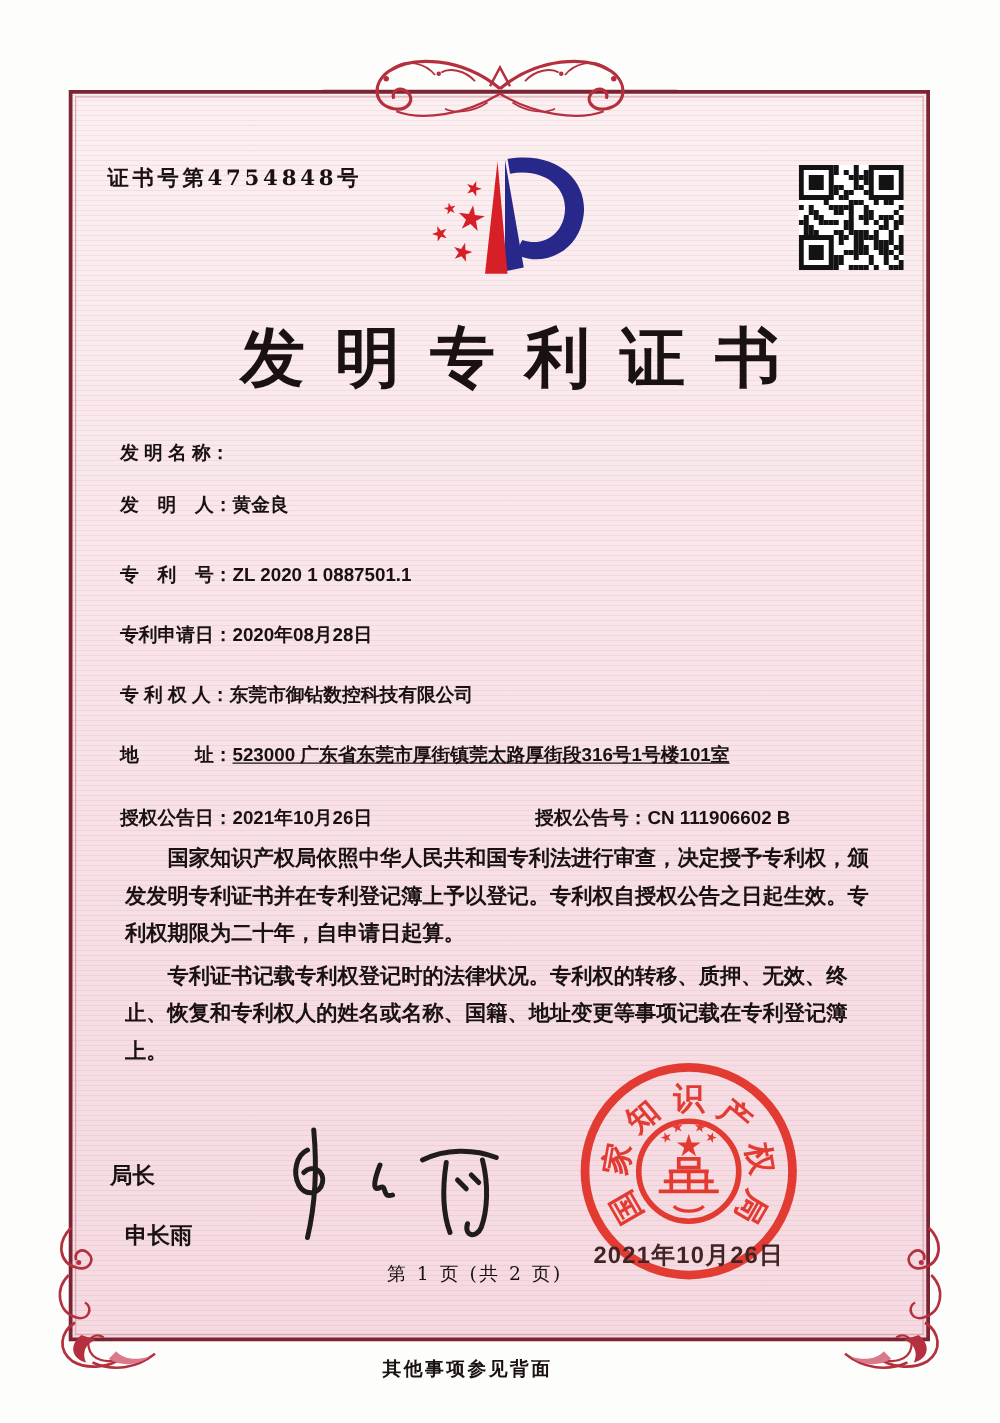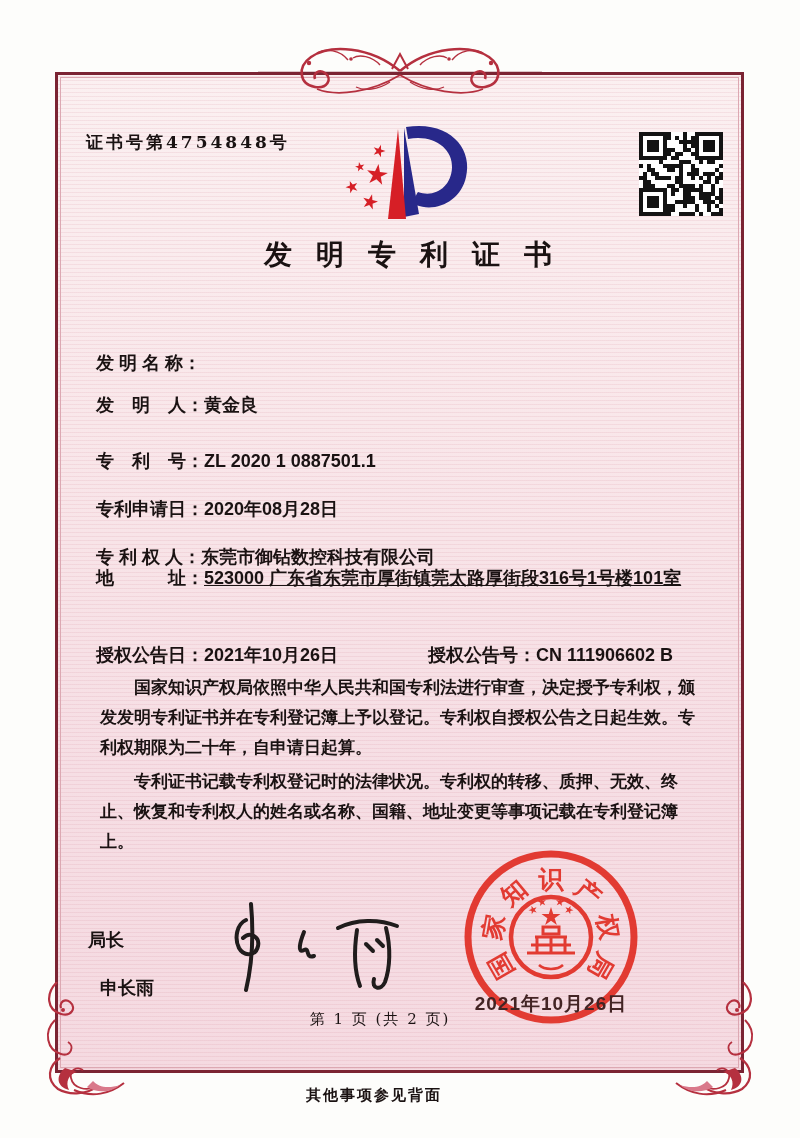--- a/index.html
+++ b/index.html
@@ -10,24 +10,24 @@
          background:
            repeating-linear-gradient(0deg, rgba(205,120,138,0.13) 0 1px, rgba(255,255,255,0) 1px 4px),
            linear-gradient(180deg,#fbf0f1 0%,#f9e7ea 35%,#f6dee4 70%,#f5dae1 100%);}
   .frame{position:absolute;left:55px;top:72px;width:689px;height:1001px;
          border:3px solid var(--border);box-sizing:border-box;pointer-events:none;}
   .frame-inner{position:absolute;left:60px;top:77px;width:679px;height:991px;
          border:1px solid #dca8b2;box-sizing:border-box;pointer-events:none;}
   .cert-number{position:absolute;left:86px;top:131px;font-size:17px;font-weight:600;letter-spacing:3px;}
   .logo{position:absolute;left:330px;top:101px;}
   .qr{position:absolute;left:639px;top:132px;}
-  .title{position:absolute;left:0;top:236px;width:800px;text-align:center;
-         font-size:28px;font-weight:bold;letter-spacing:24px;padding-left:40px;box-sizing:border-box;}
+  .title{position:absolute;left:0;top:252px;width:800px;text-align:center;
+         font-size:52px;font-weight:bold;letter-spacing:24px;padding-left:40px;box-sizing:border-box;}
   .row{position:absolute;left:96px;width:612px;display:flex;align-items:flex-start;
-       font-family:"Liberation Sans","DejaVu Sans",sans-serif;font-weight:bold;font-size:18px;line-height:26px;}
+       font-family:"Liberation Sans","DejaVu Sans",sans-serif;font-weight:bold;font-size:15px;line-height:26px;}
   .f-label{white-space:pre;flex:0 0 auto;}
   .f-value{flex:1 1 auto;}
   .row-addr .f-value{max-width:478px;text-decoration:underline;}
   .grant-left{display:flex;width:332px;flex:0 0 auto;}
   .grant-right{display:flex;flex:1 1 auto;}
   .paras{position:absolute;left:96px;top:668px;width:614px;}
   .paras p{margin:4px;text-indent:2em;font-size:17px;line-height:30px;font-weight:bold;
            font-family:"DejaVu Serif","Liberation Serif",serif;}
   .sig-title{position:absolute;left:88px;top:928px;font-size:18px;font-weight:bold;
              font-family:"Liberation Sans","DejaVu Sans",sans-serif;}
@@ -282,21 +282,21 @@
     <span class="f-value">ZL 2020 1 0887501.1</span>
   </div>
   <div class="row" style="top:496px">
     <span class="f-label">专利申请日：</span>
     <span class="f-value">2020年08月28日</span>
   </div>
   <div class="row" style="top:544px">
     <span class="f-label">专 利 权 人：</span>
     <span class="f-value">东莞市御钻数控科技有限公司</span>
   </div>
-  <div class="row row-addr" style="top:565px">
+  <div class="row row-addr" style="top:592px">
     <span class="f-label">地　　　址：</span>
     <span class="f-value">523000 广东省东莞市厚街镇莞太路厚街段316号1号楼101室</span>
   </div>
   <div class="row" style="top:642px">
     <span class="grant-left">
       <span class="f-label">授权公告日：</span>
       <span class="f-value">2021年10月26日</span>
     </span>
     <span class="grant-right">
       <span class="f-label">授权公告号：</span>

